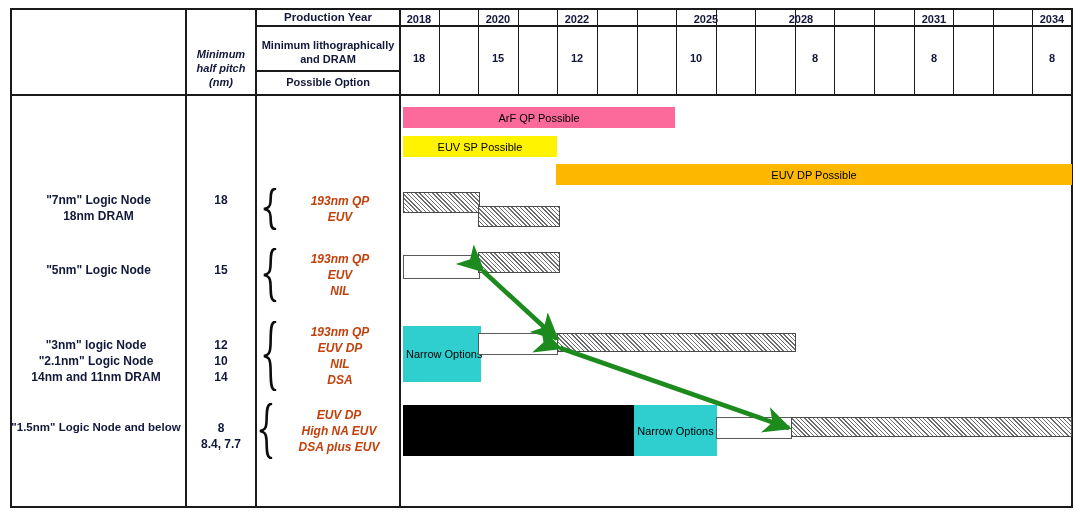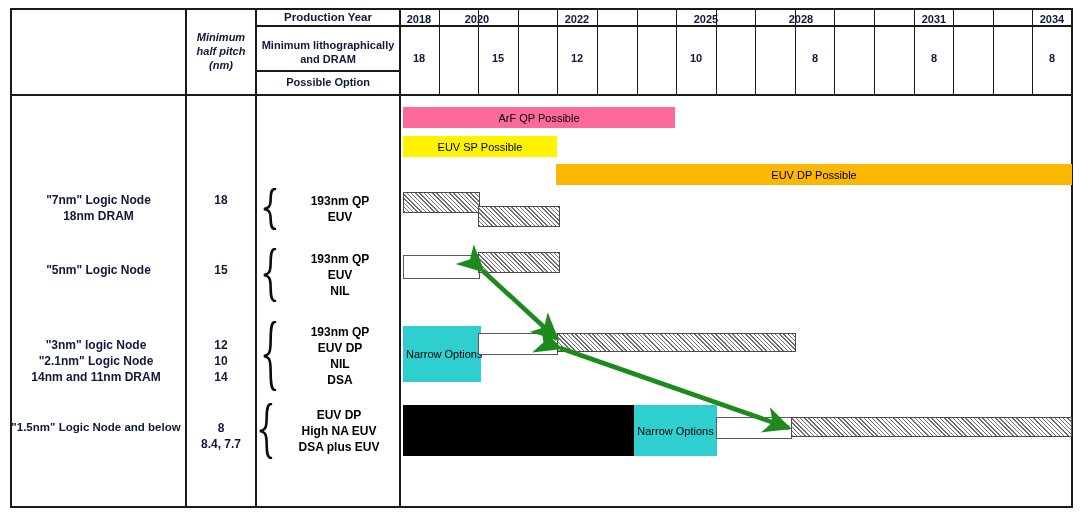--- a/index.html
+++ b/index.html
@@ -109,23 +109,24 @@
     color: #0d0d0d;
     font-family: "Liberation Serif", serif;
     margin-right: 4px;
     display: inline-block;
   }
   .brace svg { display: block; }
   .opt-text {
     text-align: center;
     font-size: 12px;
     font-weight: bold;
-    color: #000000;
+    color: #c2410c;
     line-height: 1.35;
     flex: 1;
+    font-style: italic;
   }
 
   
   .bar {
     position: absolute;
     display: flex;
     align-items: center;
     justify-content: center;
     font-size: 11px;
     color: #000;
@@ -165,41 +166,41 @@
 
   <div class="vline" style="left:185px; top:8px; height:500px;"></div>
   <div class="vline" style="left:255px; top:8px; height:500px;"></div>
   <div class="vline" style="left:399px; top:8px; height:500px;"></div>
 
   <div class="hline" style="left:255px; width:818px; top:25px;"></div>
   <div class="hline" style="left:255px; width:146px; top:70px;"></div>
   <div class="hline" style="left:10px; width:1063px; top:94px;"></div>
 
 
-  <div class="hdr-cell hdr-italic" style="left:187px; top:10px; width:68px; height:84px; flex-direction:column;">
+  <div class="hdr-cell hdr-italic" style="left:187px; top:27px; width:68px; height:84px; flex-direction:column;">
     <span>Minimum</span>
     <span>half pitch</span>
     <span>(nm)</span>
   </div>
 
   <div class="hdr-cell hdr-prodyear" style="left:257px; top:9px; width:142px; height:16px;">Production Year</div>
 
   <div class="hdr-cell" style="left:257px; top:27px; width:142px; height:52px; flex-direction:column;">
     <span>Minimum lithographically</span>
     <span>and DRAM</span>
   </div>
 
   <div class="hdr-cell" style="left:257px; top:72px; width:142px; height:22px;">Possible Option</div>
 
   <div id="year-grid">
       <div class="yr-label" style="left: 399px; width: 40px;">2018</div>
       <div class="yr-pitch" style="left: 399px; width: 40px;">18</div>
       <div class="vthin" style="left: 439px; top: 8px; height: 86px; background: rgb(26, 26, 26);"></div>
       <div class="vthin" style="left: 478px; top: 8px; height: 86px; background: rgb(26, 26, 26);"></div>
-      <div class="yr-label" style="left: 457px; width: 40px;">2020</div>
+      <div class="yr-label" style="left: 478px; width: 40px;">2020</div>
       <div class="yr-pitch" style="left: 478px; width: 40px;">15</div>
       <div class="vthin" style="left: 518px; top: 8px; height: 86px; background: rgb(26, 26, 26);"></div>
       <div class="vthin" style="left: 557px; top: 8px; height: 86px; background: rgb(26, 26, 26);"></div>
       <div class="yr-label" style="left: 557px; width: 40px;">2022</div>
       <div class="yr-pitch" style="left: 557px; width: 40px;">12</div>
       <div class="vthin" style="left: 597px; top: 8px; height: 86px; background: rgb(26, 26, 26);"></div>
       <div class="vthin" style="left: 637px; top: 8px; height: 86px; background: rgb(26, 26, 26);"></div>
       <div class="vthin" style="left: 676px; top: 8px; height: 86px; background: rgb(26, 26, 26);"></div>
       <div class="yr-label" style="left: 680px; width: 40px; padding-left: 12px;">2025</div>
       <div class="yr-pitch" style="left: 676px; width: 40px;">10</div>

